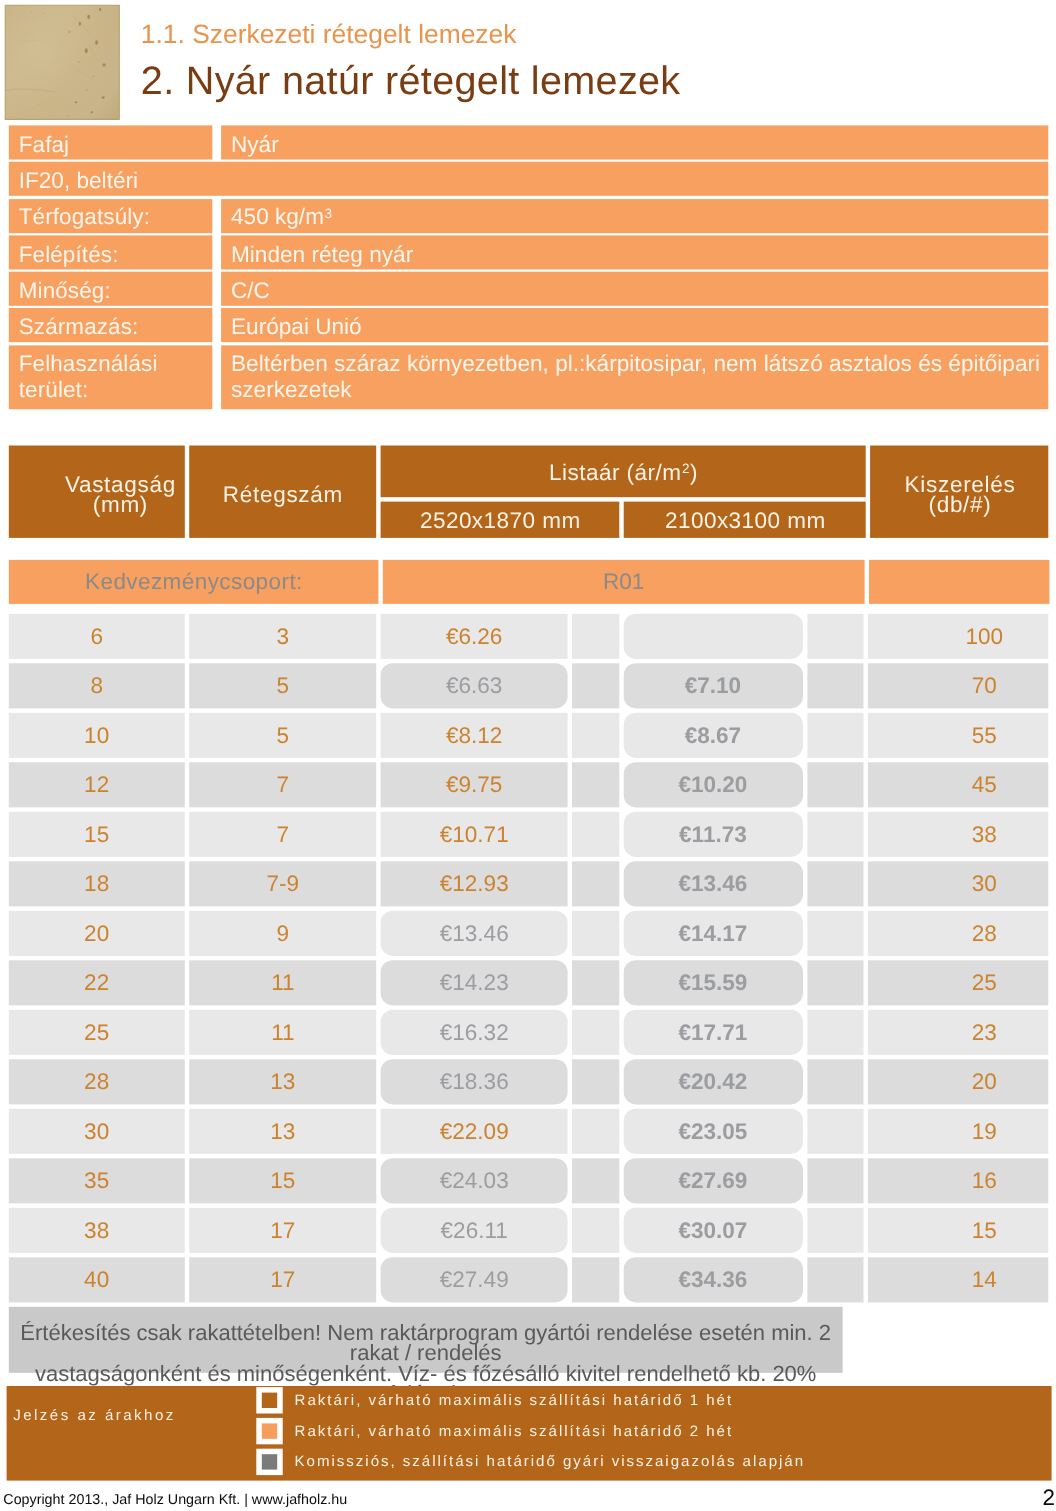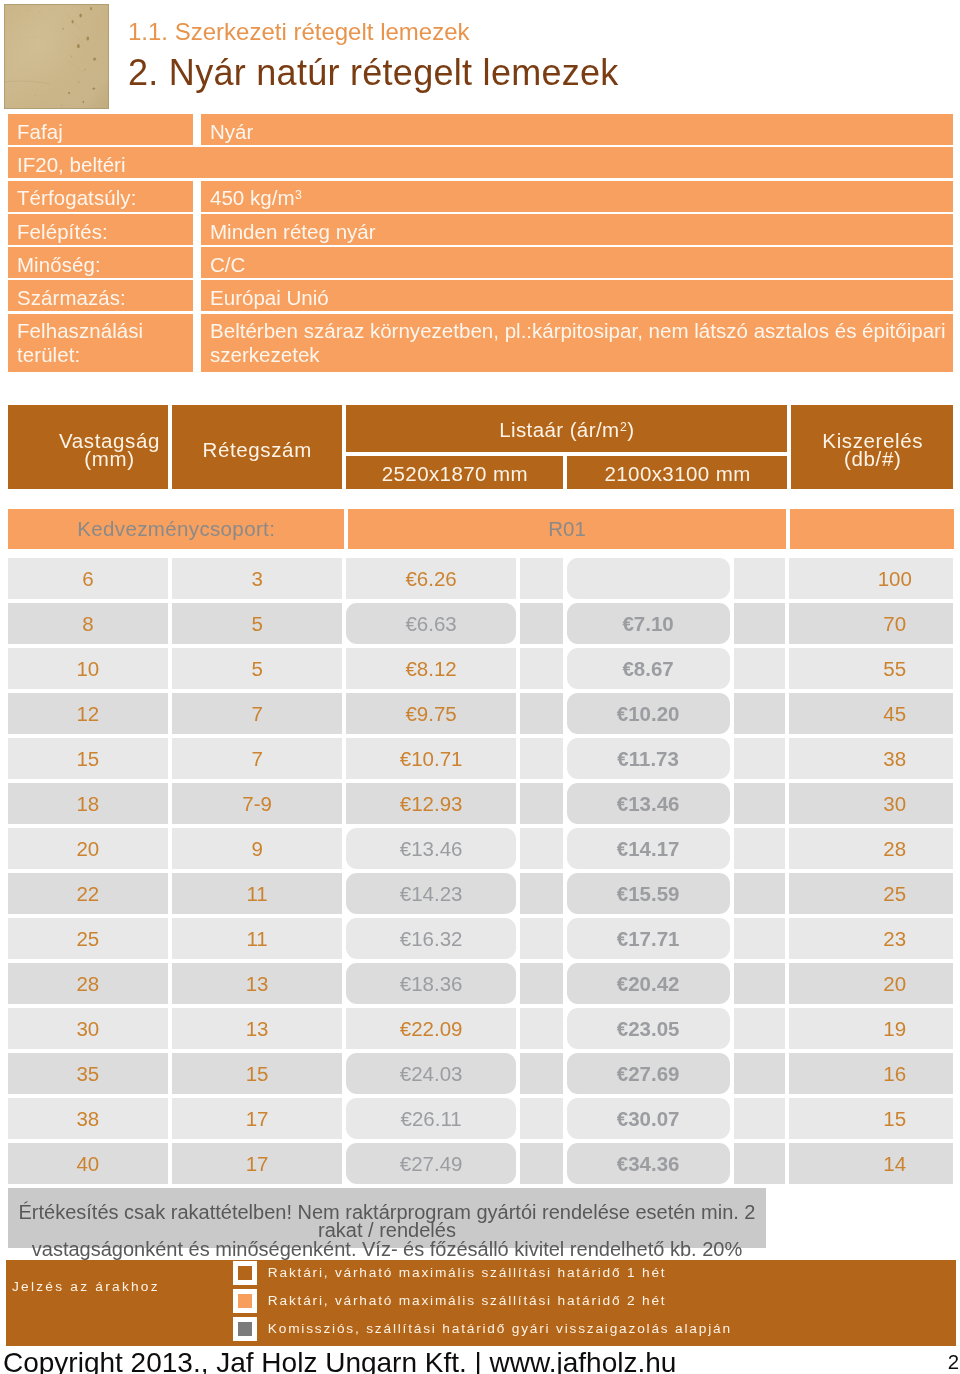--- a/index.html
+++ b/index.html
@@ -66,21 +66,21 @@
 
 #legend{position:absolute;left:5.5px;top:1259.5px;width:950.5px;height:86px;background:#b3651a;}
 #legend-title{position:absolute;left:6.5px;top:8.5px;color:#fdf3e6;font-size:13.7px;letter-spacing:2.25px;line-height:16px;margin-top:11px;}
 .legend-item{position:absolute;left:227.3px;display:flex;align-items:center;}
 .legend-sw{width:24px;height:24px;background:#ffffff;position:relative;}
 .legend-sw i{position:absolute;left:5px;top:5px;width:14px;height:14px;display:block;}
 .legend-tx{margin-left:11px;color:#fdf3e6;font-size:13.7px;letter-spacing:1.8px;}
 
 
 #footer-line{position:absolute;left:0;top:1351px;width:960px;}
-#copyright{position:absolute;left:3px;top:0;font-size:28px;color:#0d0d0d;line-height:23px;}
+#copyright{position:absolute;left:3px;top:0;font-size:13px;color:#0d0d0d;line-height:23px;}
 #pagenum{position:absolute;right:1px;top:0;font-size:20.4px;color:#0d0d0d;line-height:23px;}
 </style>
 </head>
 <body>
 
 <div class="page">
 
 <div id="wood-photo">
 <svg width="105" height="105" viewBox="0 0 103 101" preserveAspectRatio="none" shape-rendering="auto">
   <defs>

